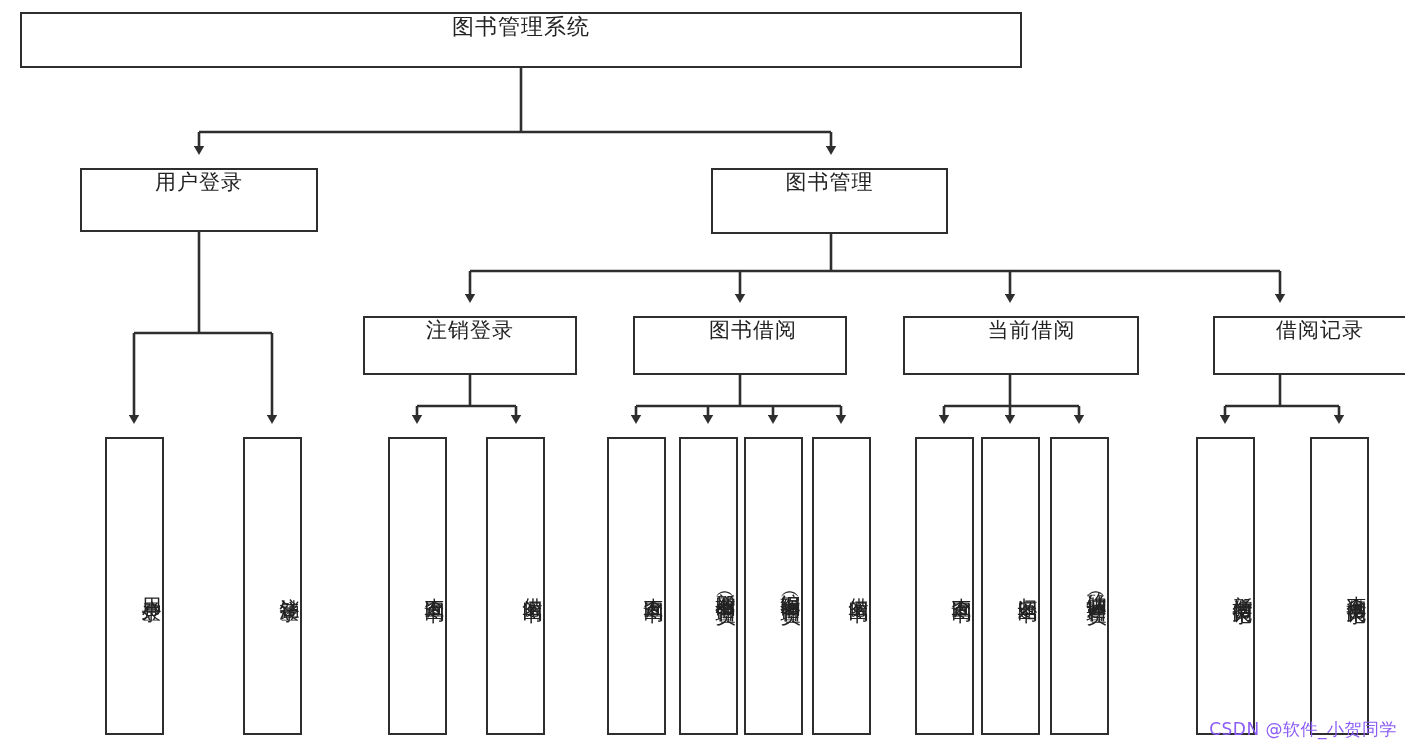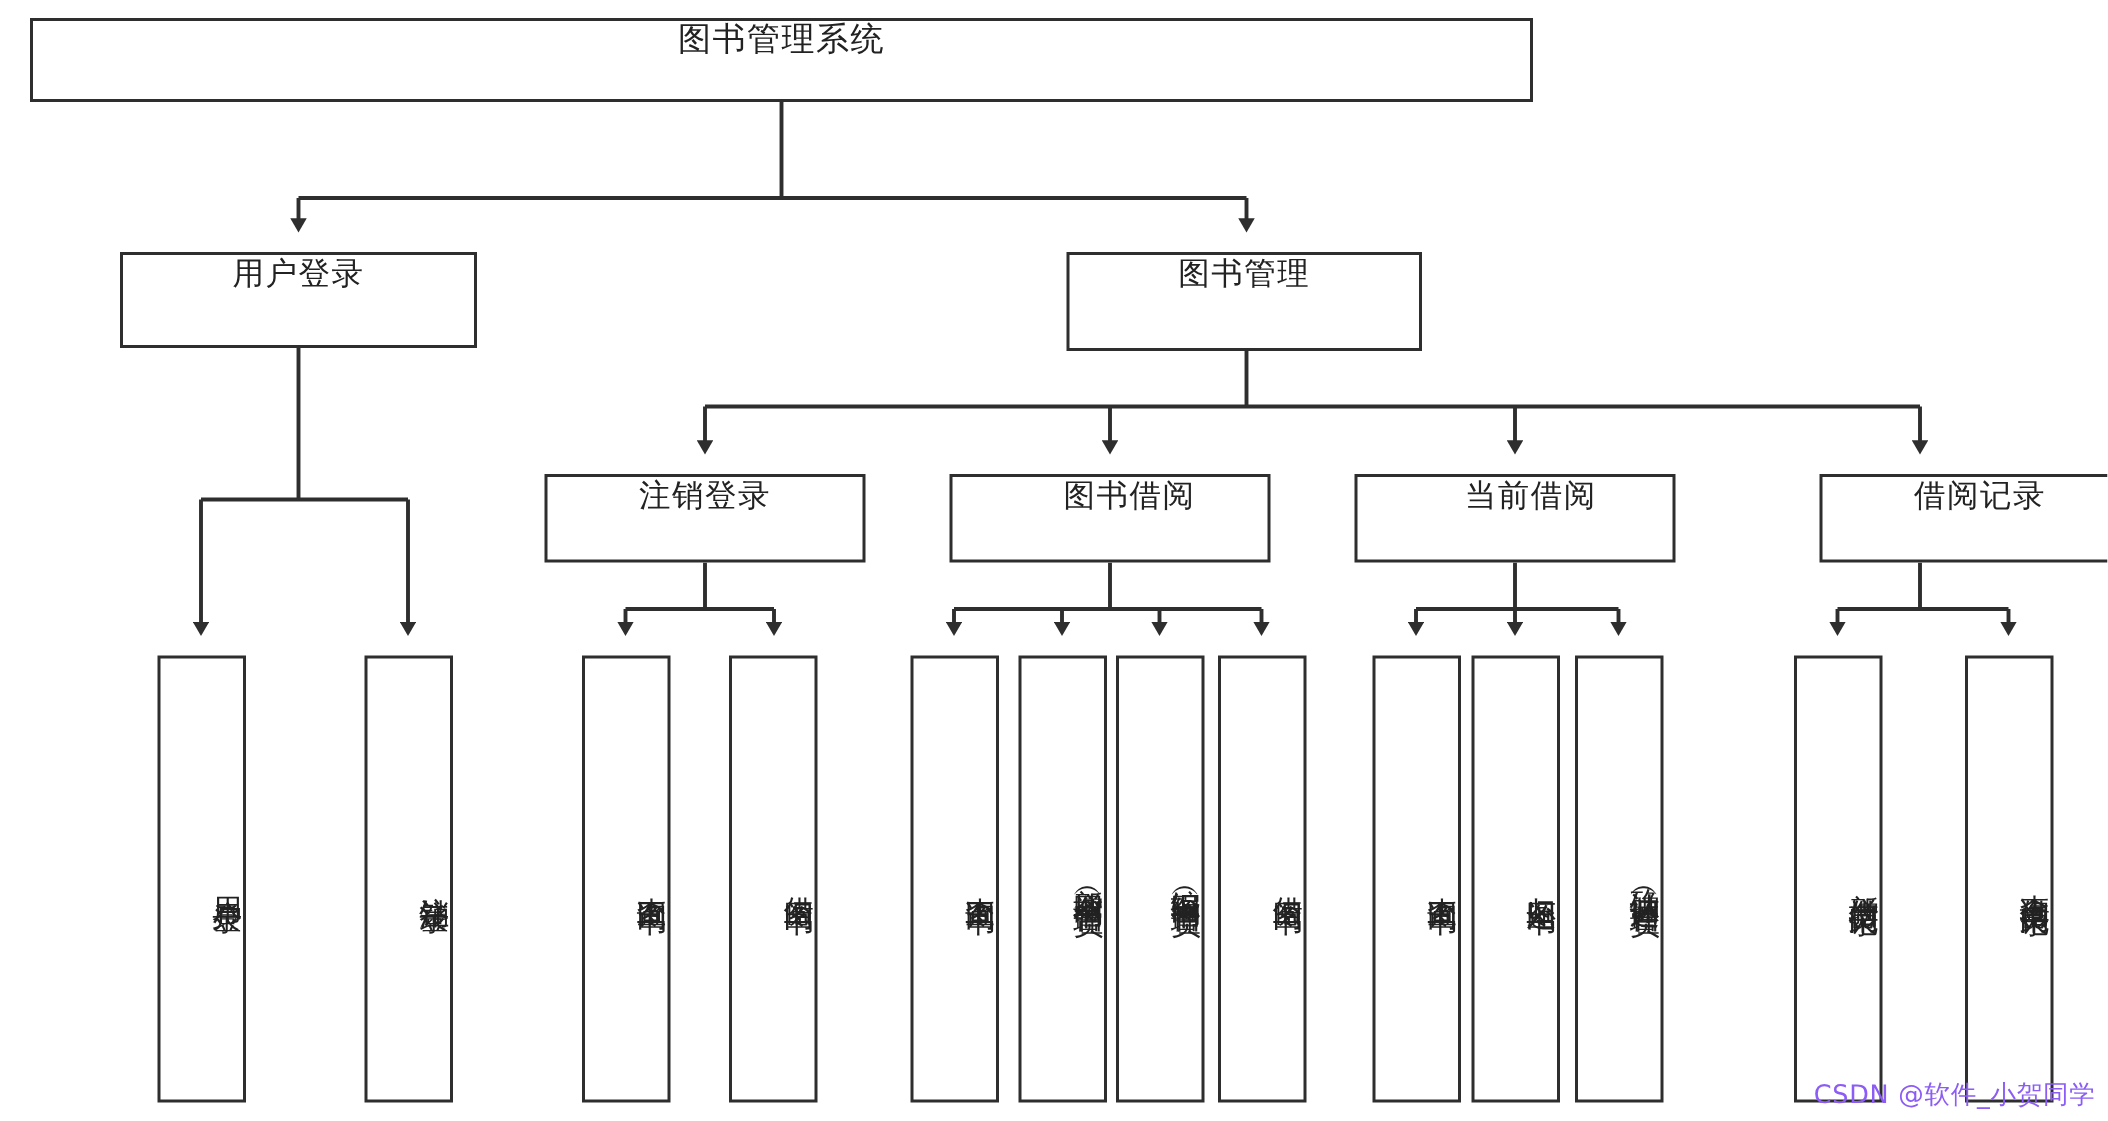--- a/index.html
+++ b/index.html
@@ -135,21 +135,21 @@
   <div class="node h" style="left:711px; top:168px; width:237px; height:66px;">
     <span>图书管理</span>
   </div>
 
   <div class="node h" style="left:363px; top:316px; width:214px; height:59px;">
     <span>注销登录</span>
   </div>
   <div class="node h" style="left:633px; top:316px; width:214px; height:59px;padding-left:26px;">
     <span>图书借阅</span>
   </div>
-  <div class="node h" style="left:903px; top:316px; width:214px; height:59px;padding-left:21px;">
+  <div class="node h" style="left:903px; top:316px; width:236px; height:59px;padding-left:21px;">
     <span>当前借阅</span>
   </div>
   <div class="node h" style="left:1173px; top:316px; width:214px; height:59px;margin-left:40px;">
     <span>借阅记录</span>
   </div>
 
   <div class="node v" style="left:105px; top:437px; width:59px; height:298px;">
     <span class="vtext">用户登录</span>
   </div>
   <div class="node v" style="left:243px; top:437px; width:59px; height:298px;">

